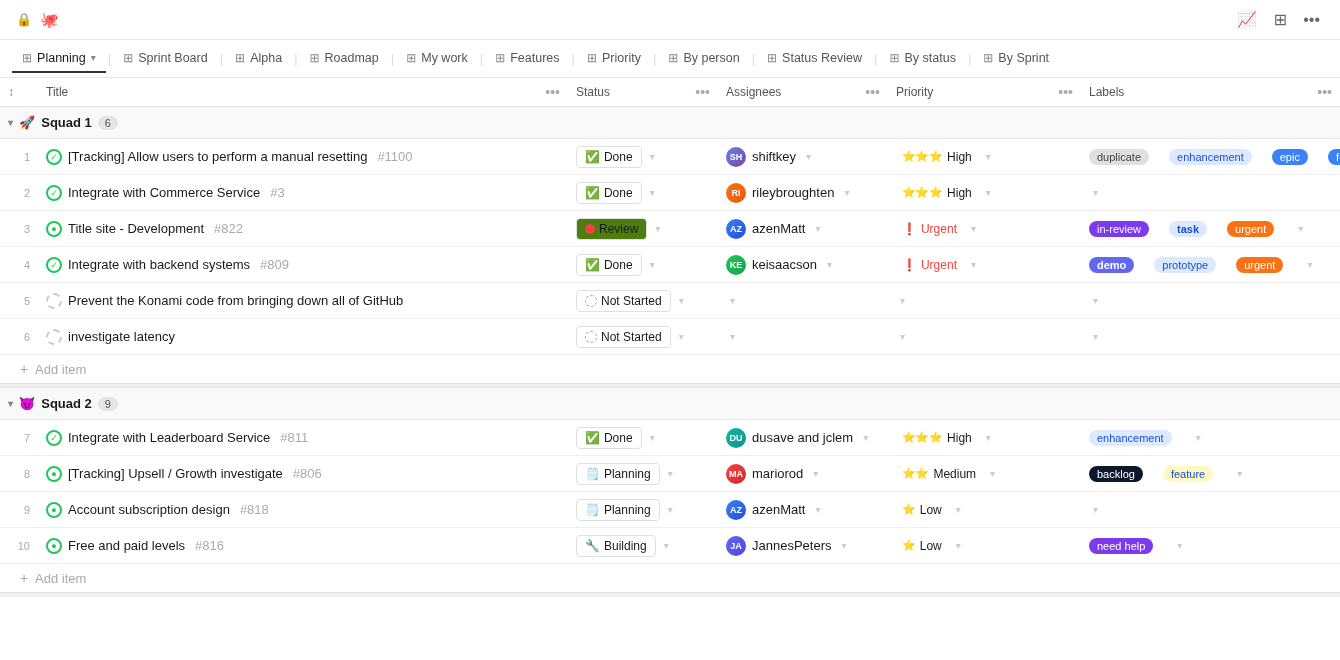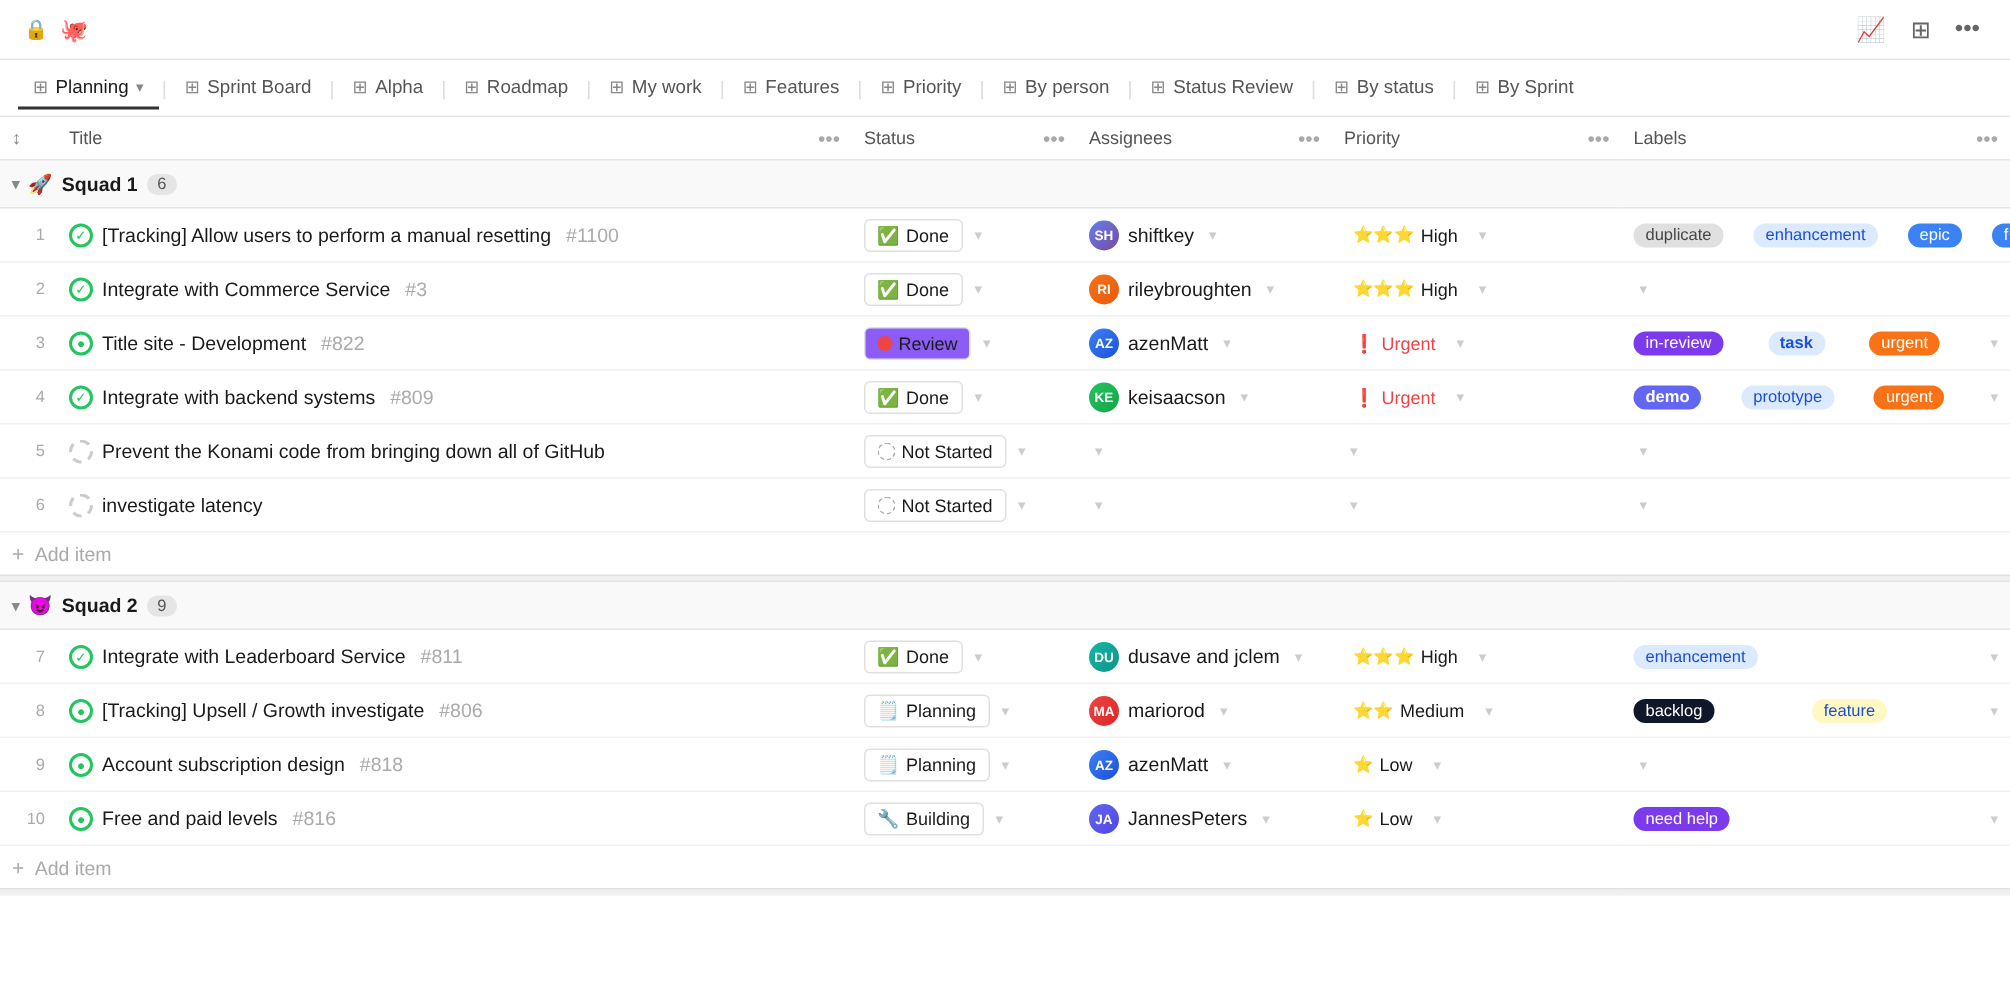--- a/index.html
+++ b/index.html
@@ -49,49 +49,49 @@
     .title-cell { display: flex; align-items: center; gap: 6px; }
     .status-circle { width: 16px; height: 16px; border-radius: 50%; border: 2px solid; flex-shrink: 0; display: flex; align-items: center; justify-content: center; font-size: 9px; }
     .status-circle.done { border-color: #22c55e; color: #22c55e; }
     .task-title { color: #1a1a1a; }
     .task-id { color: #aaa; margin-left: 4px; }
 
     
     .status-badge { display: inline-flex; align-items: center; gap: 4px; padding: 3px 8px; border-radius: 4px; font-size: 12px; border: 1px solid #e0e0e0; white-space: nowrap; }
     .status-badge.done { background: #fff; }
     .status-badge.not-started { background: #fff; }
-    .status-badge.review { background: #8b5cf6; }
+    .status-badge.review { background: #4d7c0f; }
     .status-badge.planning { background: #fff; }
     .status-badge.building { background: #fff; }
 
     
     .assignee-cell { display: flex; align-items: center; gap: 6px; }
     .avatar { width: 20px; height: 20px; border-radius: 50%; background: linear-gradient(135deg, #667eea, #764ba2); flex-shrink: 0; display: flex; align-items: center; justify-content: center; font-size: 9px; color: #fff; font-weight: 600; }
 
     
     .priority-badge { display: inline-flex; align-items: center; gap: 4px; padding: 2px 6px; border-radius: 4px; font-size: 12px; }
     .priority-stars { color: #f59e0b; font-size: 11px; }
 
     
-    .labels-cell { display: flex; align-items: center; gap: 20px; flex-wrap: nowrap; justify-content: space-between; }
+    .labels-cell { display: flex; align-items: center; gap: 20px; flex-wrap: nowrap; }
     .label-badge { padding: 2px 8px; border-radius: 10px; font-size: 11px; font-weight: 500; white-space: nowrap; }
     .label-duplicate { background: #e0e0e0; color: #444; }
     .label-enhancement { background: #dbeafe; color: #1d4ed8; }
     .label-epic { background: #3b82f6; color: #fff; }
     .label-in-review { background: #7c3aed; color: #fff; }
     .label-task { background: #dbeafe; color: #1d4ed8; font-weight: bold; }
     .label-urgent { background: #f97316; color: #fff; }
     .label-demo { background: #6366f1; color: #fff; font-weight: bold; }
     .label-prototype { background: #dbeafe; color: #1d4ed8; }
     .label-backlog { background: #0f172a; color: #fff; }
     .label-feature { background: #fef9c3; color: #1d4ed8; }
     .label-need-help { background: #7c3aed; color: #fff; }
 
     
-    .add-item-row td { padding: 6px 8px; color: #aaa; cursor: pointer; }
+    .add-item-row td { padding: 6px 20px; color: #aaa; cursor: pointer; }
     .add-icon { font-size: 14px; margin-right: 4px; }
 
     
     .cell-chevron { color: #ccc; font-size: 10px; margin-left: 4px; cursor: pointer; }
   </style>
 </head>
 <body>
 
 <div>
 

